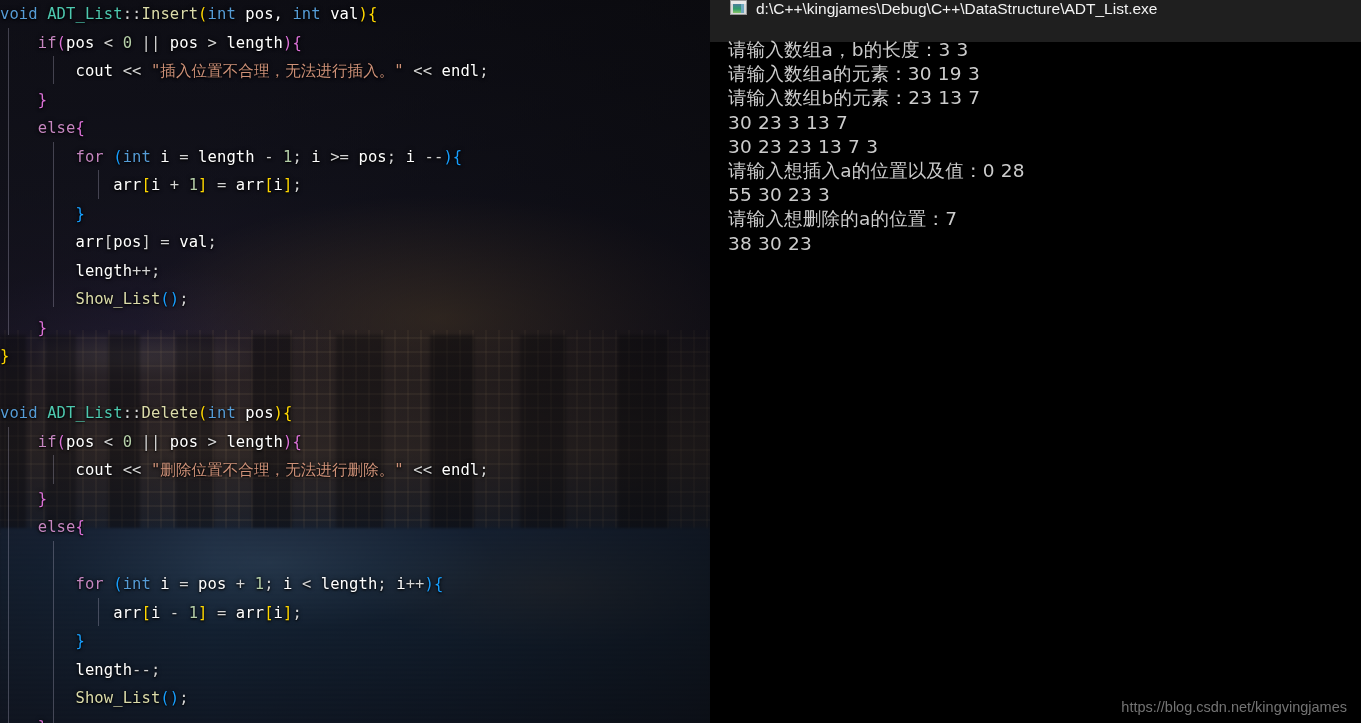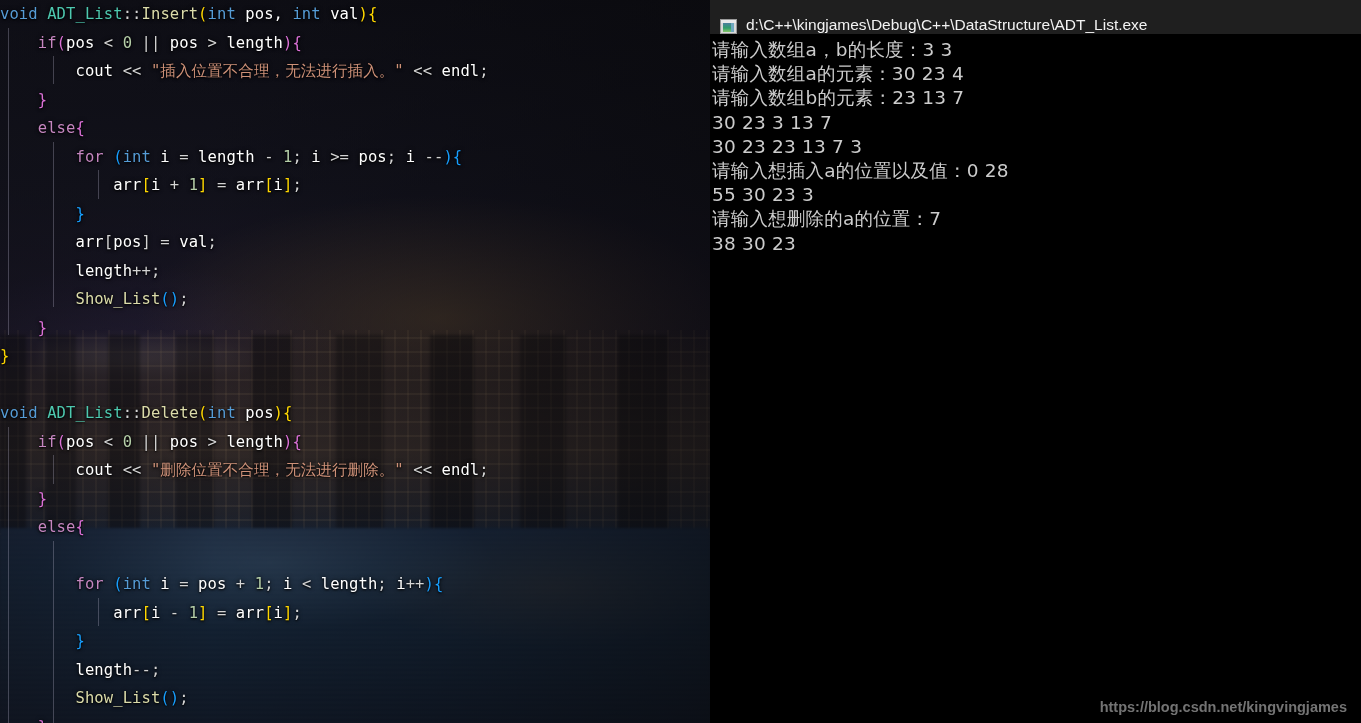--- a/index.html
+++ b/index.html
@@ -96,22 +96,22 @@
   .p-y{color:#ffd700}           
   .p-m{color:#da70d6}           
   .p-b{color:#179fff}           
 
   
   #console{
     position:absolute;left:710px;top:0;width:651px;height:723px;
     background:#000;overflow:hidden;
   }
   #titlebar{
-    position:relative;height:34px;background:#1f1f1f;
-    display:flex;align-items:flex-end;padding-left:10px;
+    position:relative;height:42px;background:#1f1f1f;
+    display:flex;align-items:flex-start;padding-left:20px;
   }
   #winicon{
     width:17px;height:15px;flex:0 0 auto;margin-right:9px;position:relative;
     background:#d8d8d8;border:1px solid #9a9a9a;box-sizing:border-box;
   }
   #winicon .ic-fill{
     position:absolute;left:2px;top:3px;width:8px;height:9px;
     background:linear-gradient(180deg,#4c7f9e 0%,#2f9e6a 55%,#88c46a 100%);
   }
   #winicon .ic-bar{
@@ -119,33 +119,32 @@
   }
   #winicon .ic-top{
     position:absolute;left:0;top:0;right:0;height:3px;background:#eaeaea;
   }
   #wintitle{
     color:#f2f2f2;font-family:"Liberation Sans","DejaVu Sans",sans-serif;
     font-size:15.5px;white-space:nowrap;
   }
   #conbody{
     position:absolute;left:0;top:30px;right:0;bottom:0;
-    padding:8px 0 0 2px;
+    padding:8px 0 0 18px;
   }
   #conbody .cline{
     color:#ccc;font-size:18.5px;line-height:24.2px;white-space:pre;
     font-family:"DejaVu Sans","Liberation Sans",sans-serif;
     letter-spacing:.2px;
   }
   #watermark{
     position:absolute;right:14px;bottom:8px;
     color:#888;font-size:14.5px;
     font-family:"Liberation Sans","DejaVu Sans",sans-serif;
     opacity:.85;
-    font-weight:bold;
   }
 </style>
 </head>
 <body>
 
 <div id="editor">
   <div class="bg-layer bg-sky"></div>
   <div class="bg-layer bg-glow"></div>
   <div class="bg-layer bg-city"></div>
   <div class="bg-layer bg-towers"></div>
@@ -168,21 +167,21 @@
   <div id="titlebar">
     <span id="winicon">
       <span class="ic-top"></span>
         <span class="ic-fill"></span>
         <span class="ic-bar"></span>
     </span>
     <span id="wintitle">d:\C++\kingjames\Debug\C++\DataStructure\ADT_List.exe</span>
   </div>
   <div id="conbody">
       <div class="cline">请输入数组a，b的长度：3 3</div>
-      <div class="cline">请输入数组a的元素：30 23 4</div>
+      <div class="cline">请输入数组a的元素：30 19 3</div>
       <div class="cline">请输入数组b的元素：23 13 7</div>
       <div class="cline">30 23 3 13 7</div>
       <div class="cline">30 23 23 13 7 3</div>
       <div class="cline">请输入想插入a的位置以及值：0 28</div>
       <div class="cline">55 30 23 3</div>
       <div class="cline">请输入想删除的a的位置：7</div>
       <div class="cline">38 30 23</div>
     </div>
   <div id="watermark">https://blog.csdn.net/kingvingjames</div>
 </div>

